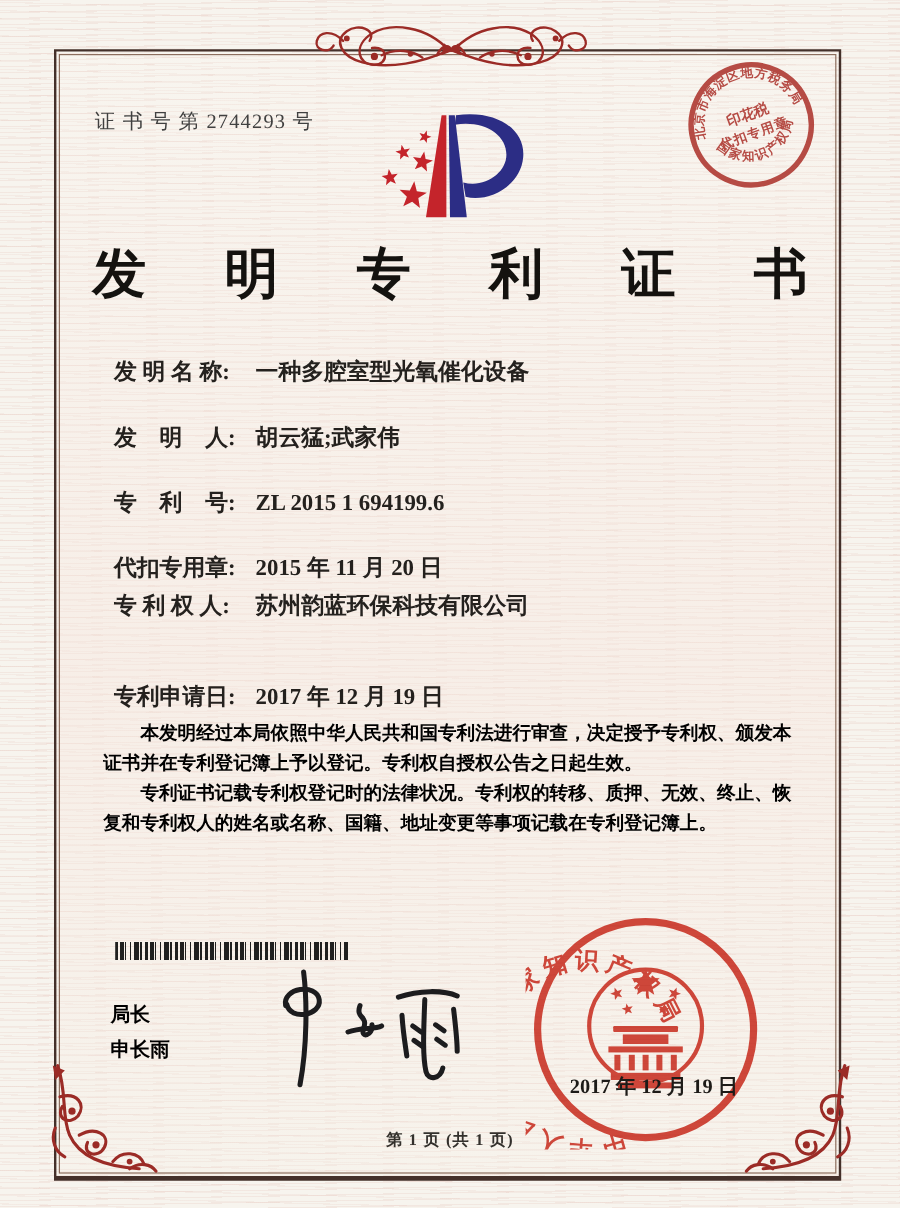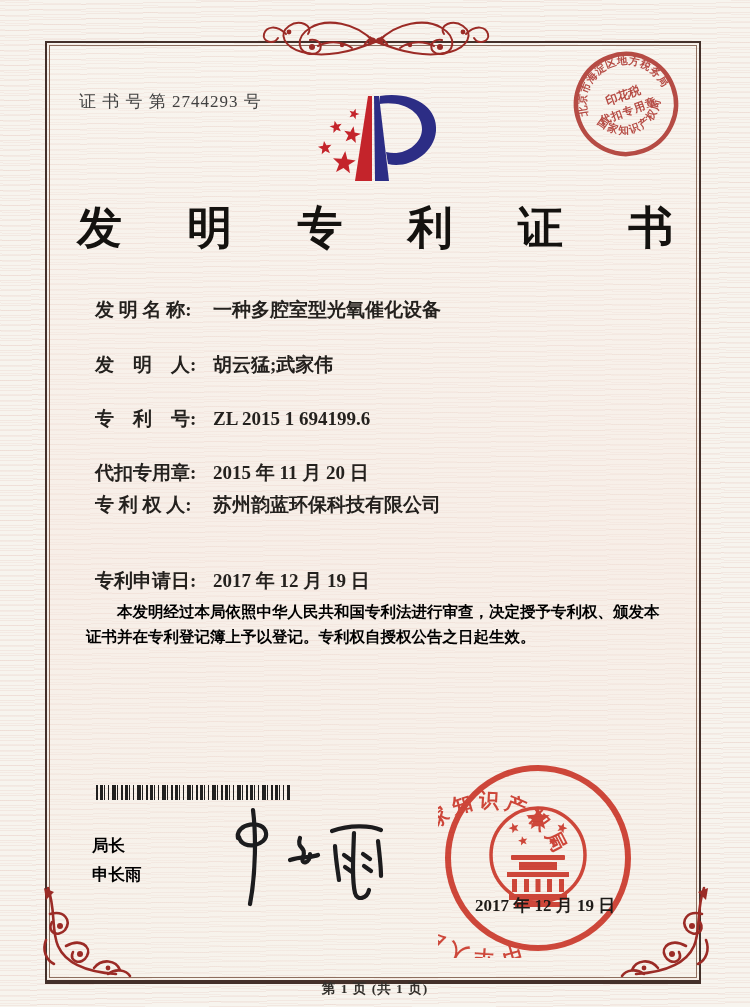--- a/index.html
+++ b/index.html
@@ -42,21 +42,21 @@
       #20201f 12px 13px, transparent 13px 16px,
       #20201f 16px 20px, transparent 20px 21px,
       #20201f 21px 22px, transparent 22px 25px);
   }
   .director{left:92px;top:831px;font-size:16.5px;font-weight:700;line-height:29px;color:#000000;}
   .signature{left:202px;top:804px;width:205px;height:110px;}
   .seal{left:438px;top:758px;width:200px;height:200px;mix-blend-mode:multiply;opacity:.92;}
   .seal-date{left:450px;top:894px;width:190px;text-align:center;font-size:17px;
              font-weight:700;color:#1d1b18;z-index:4;}
   .footer{left:0;right:0;top:941px;text-align:center;font-size:13.5px;font-weight:700;
-          color:#33302c;letter-spacing:1px;margin-top:39px;}
+          color:#33302c;letter-spacing:1px;}
   .orn-top{left:256px;top:12px;width:240px;height:50px;z-index:2;}
   .orn-bl{left:38px;top:884px;width:96px;height:104px;z-index:2;}
   .orn-br{left:618px;top:884px;width:96px;height:104px;z-index:2;transform:scaleX(-1);}
   svg{display:block;}
 </style>
 </head>
 <body>
 
 <div class="texture"></div>
 <div class="frame"></div>
@@ -163,20 +163,21 @@
 
 <div class="abs field f0"><span class="lbl">发 明 名 称:</span><span>一种多腔室型光氧催化设备</span></div>
 <div class="abs field f1"><span class="lbl">发　明　人:</span><span>胡云猛;武家伟</span></div>
 <div class="abs field f2"><span class="lbl">专　利　号:</span><span>ZL 2015 1 694199.6</span></div>
 <div class="abs field f3"><span class="lbl">代扣专用章:</span><span>2015 年 11 月 20 日</span></div>
 <div class="abs field f4"><span class="lbl">专 利 权 人:</span><span>苏州韵蓝环保科技有限公司</span></div>
 <div class="abs field f5"><span class="lbl">专利申请日:</span><span>2017 年 12 月 19 日</span></div>
 
 <div class="abs body-text">
   <p>本发明经过本局依照中华人民共和国专利法进行审查，决定授予专利权、颁发本证书并在专利登记簿上予以登记。专利权自授权公告之日起生效。</p>
+  <p>专利证书记载专利权登记时的法律状况。专利权的转移、质押、无效、终止、恢复和专利权人的姓名或名称、国籍、地址变更等事项记载在专利登记簿上。</p>
 </div>
 
 <div class="abs barcode"></div>
 
 <div class="abs director">
   <div>局长</div>
   <div>申长雨</div>
 </div>
 
 <svg class="abs signature" viewBox="0 0 205 110">

